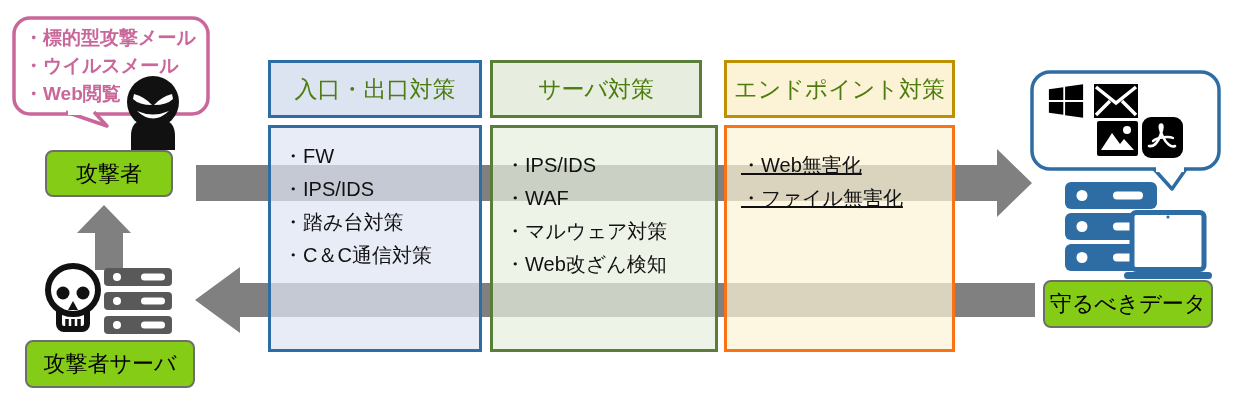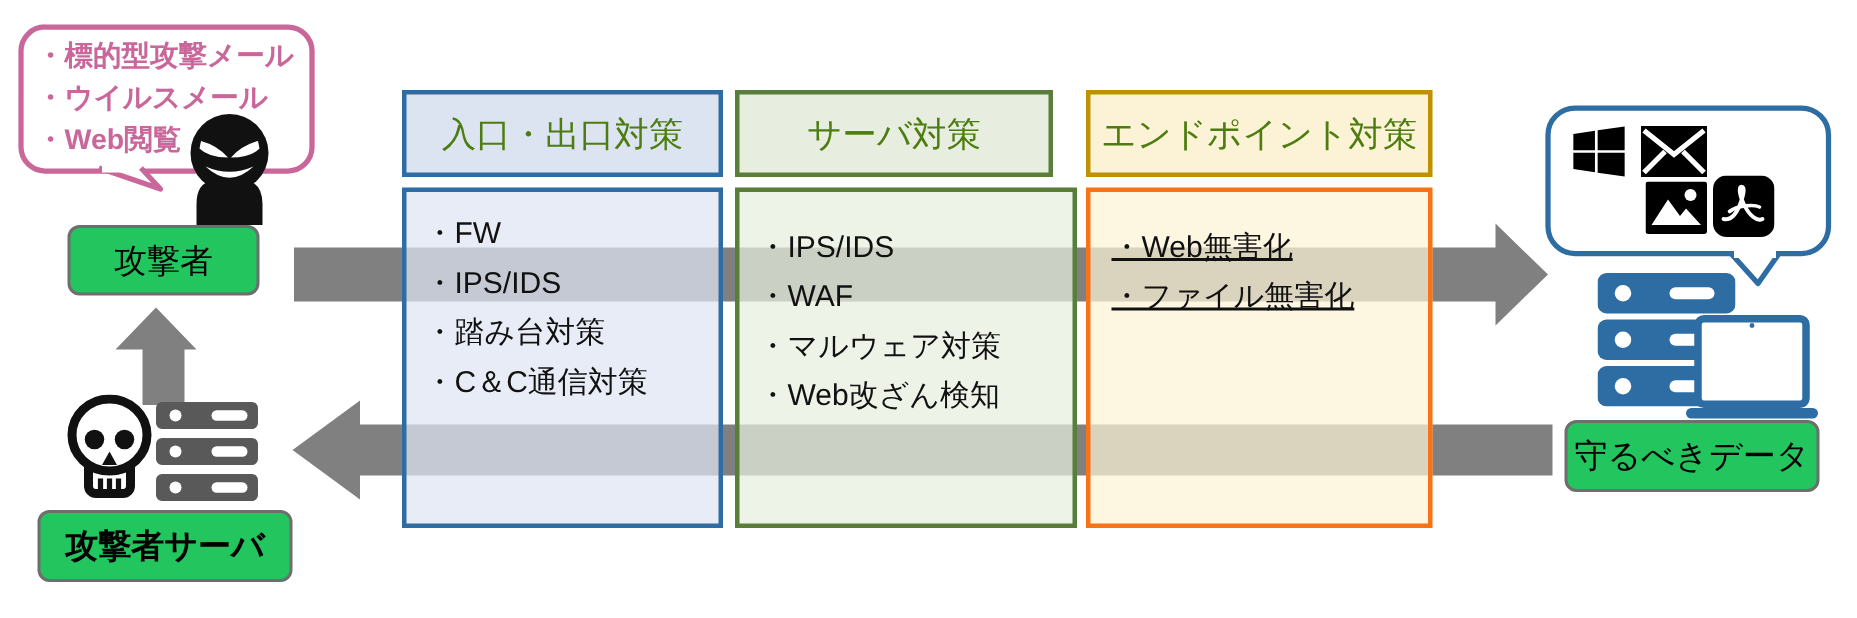--- a/index.html
+++ b/index.html
@@ -5,21 +5,21 @@
   html,body{margin:0;padding:0;background:#fff;}
   .canvas{position:relative;width:1238px;height:412px;background:#ffffff;
           font-family:"Liberation Sans","DejaVu Sans",sans-serif;overflow:hidden;}
   svg{position:absolute;display:block;}
   .arrows{left:0;top:0;z-index:1;}
   
   .bubble-text{position:absolute;left:24px;top:24px;width:180px;z-index:4;
                color:#c9679b;font-weight:bold;font-size:19px;line-height:28px;white-space:nowrap;}
   .bubble-text span{display:block;}
   
-  .label-box{position:absolute;background:#22c55e;border:2.5px solid #6e6e6e;border-radius:8px;
+  .label-box{position:absolute;background:#84cc16;border:2.5px solid #6e6e6e;border-radius:8px;
              display:flex;align-items:center;justify-content:center;
              font-size:22px;color:#000;z-index:5;box-sizing:border-box;white-space:nowrap;}
   
   .col-header{position:absolute;top:60px;height:58px;display:flex;align-items:center;justify-content:center;
               font-size:23px;color:#4d7c0f;z-index:2;box-sizing:border-box;white-space:nowrap;}
   .col-body{position:absolute;top:125px;height:227px;z-index:2;box-sizing:border-box;
             font-size:20px;line-height:33px;color:#111;white-space:nowrap;}
   .col-body span{display:block;}
   .c1h{left:268px;width:214px;border:3px solid #2e6da4;background:#dce4f2;}
   .c1b{left:268px;width:214px;border:3px solid #2e6da4;background:rgba(223,229,243,0.72);padding:12px 14px 0 12px;}
@@ -76,21 +76,21 @@
       <circle cx="13" cy="9" r="4" fill="#fff"></circle>
         <rect x="37" y="5.5" width="24" height="7" rx="3.5" fill="#fff"></rect>
       <rect x="0" y="24" width="68" height="18" rx="4" fill="#595959"></rect>
       <circle cx="13" cy="33" r="4" fill="#fff"></circle>
         <rect x="37" y="29.5" width="24" height="7" rx="3.5" fill="#fff"></rect>
       <rect x="0" y="48" width="68" height="18" rx="4" fill="#595959"></rect>
       <circle cx="13" cy="57" r="4" fill="#fff"></circle>
         <rect x="37" y="53.5" width="24" height="7" rx="3.5" fill="#fff"></rect>
     </g>
   </svg>
-  <div class="label-box" style="left:25px;top:340px;width:170px;height:48px;font-weight:bold;">
+  <div class="label-box" style="left:25px;top:340px;width:170px;height:48px;">
     <span>攻撃者サーバ</span>
   </div>
 
   <div class="col-header c1h">
     <span>入口・出口対策</span>
   </div>
   <div class="col-body c1b">
     <span>・FW</span>
     <span>・IPS/IDS</span>
     <span>・踏み台対策</span>

